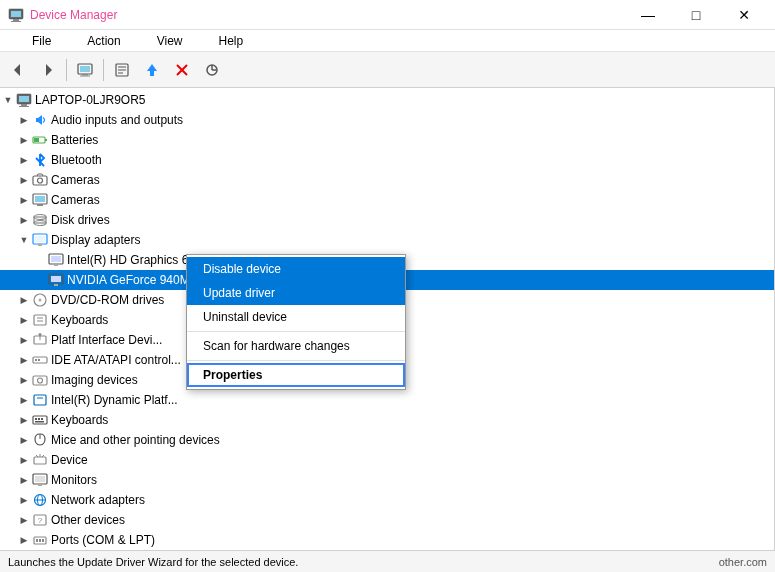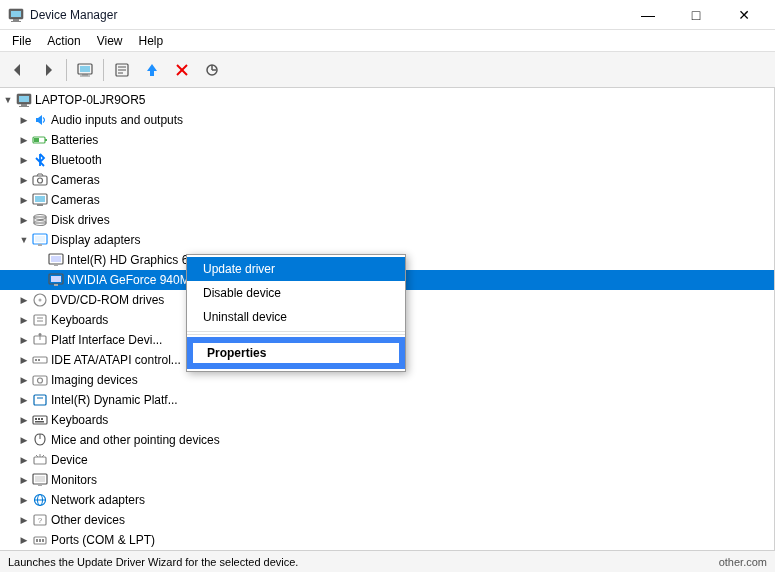--- a/index.html
+++ b/index.html
@@ -28,21 +28,21 @@
       display: flex;
       align-items: center;
       gap: 6px;
     }
     .title-bar-icon {
       width: 16px;
       height: 16px;
     }
     .title-text {
       font-size: 12px;
-      color: #0f172a;
+      color: #ec4899;
     }
     .title-bar-controls {
       display: flex;
       align-items: center;
       gap: 2px;
     }
     .title-btn {
       width: 46px;
       height: 30px;
       display: flex;
@@ -62,20 +62,21 @@
       display: flex;
       align-items: center;
       padding: 0 4px;
       border-bottom: 1px solid #e0e0e0;
     }
     .menu-item {
       padding: 2px 8px;
       cursor: pointer;
       font-size: 12px;
       color: #000;
+      margin-left: 20px;
     }
 
     
     .toolbar {
       background: #f5f5f5;
       height: 36px;
       display: flex;
       align-items: center;
       padding: 0 4px;
       gap: 2px;
@@ -179,21 +180,21 @@
       cursor: pointer;
       color: #000;
     }
     .context-menu-item:first-child {
       background: #0078d7;
       color: #ffffff;
       font-weight: normal;
     }
     .context-menu-item.properties {
       font-weight: bold;
-      border: 6px solid #3b82f6;
+      border: 2px solid #3b82f6;
       padding: 3px 14px;
     }
     .context-menu-separator {
       height: 1px;
       background: #e0e0e0;
       margin: 2px 0;
     }
 
     
     .status-bar {
@@ -560,24 +561,25 @@
           <svg width="16" height="16" viewBox="0 0 16 16">
             <rect x="2" y="5" width="12" height="7" rx="1" fill="none" stroke="#888" stroke-width="1.2"></rect>
             <rect x="4" y="7" width="2" height="3" fill="#888"></rect>
             <rect x="7" y="7" width="2" height="3" fill="#888"></rect>
             <rect x="10" y="7" width="2" height="3" fill="#888"></rect>
           </svg>
         </span>
         <span class="tree-label">Ports (COM &amp; LPT)</span>
       </div>
       <div class="context-menu">
+        <div class="context-menu-item">Disable device</div>
         <div class="context-menu-item" style="background: rgb(0, 120, 215); color: rgb(255, 255, 255);">Update driver</div>
-        <div class="context-menu-item">Disable device</div>
         <div class="context-menu-item">Uninstall device</div>
         <div class="context-menu-separator"></div>
+        <div class="context-menu-item">Scan for hardware changes</div>
         <div class="context-menu-separator"></div>
         <div class="context-menu-item properties properties">Properties</div>
       </div>
     </div>
 </div>
 
 <div class="status-bar">
   <span class="status-text">Launches the Update Driver Wizard for the selected device.</span>
   <span class="status-right">other.com</span>
 </div>

